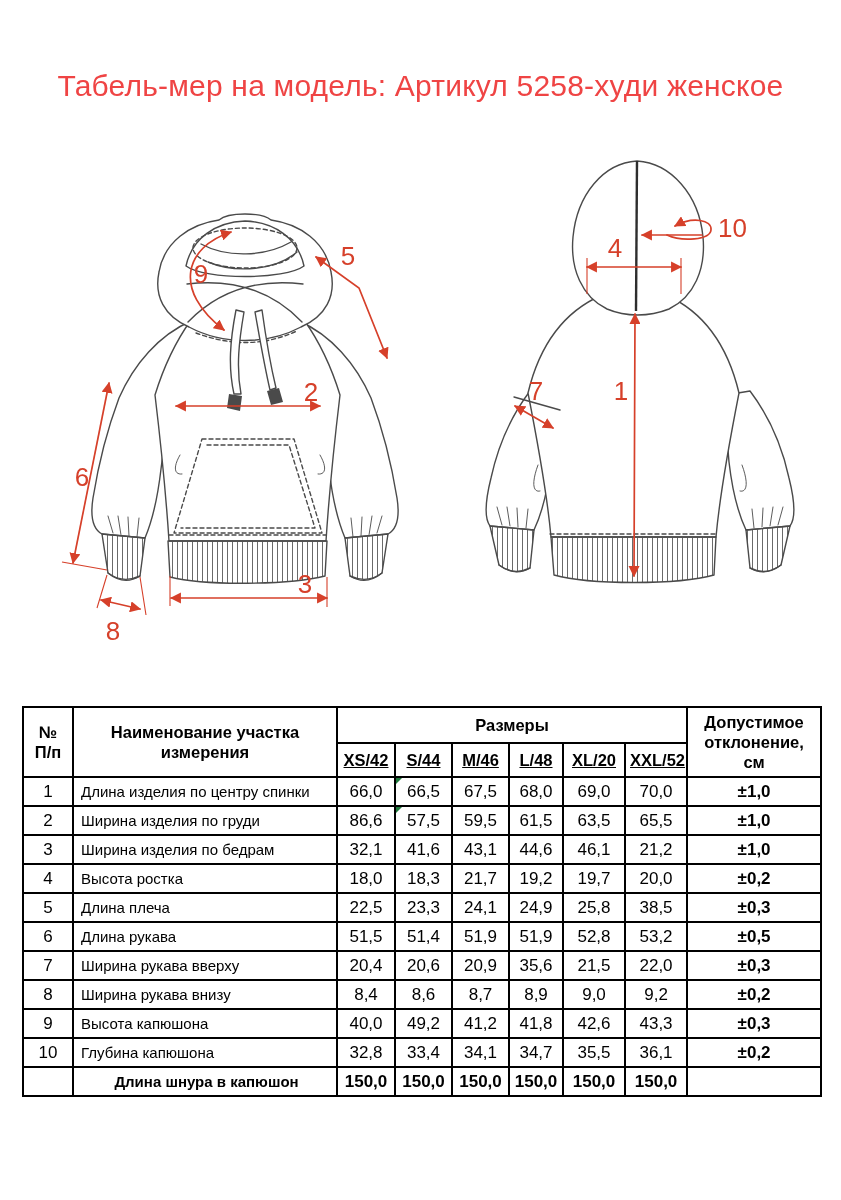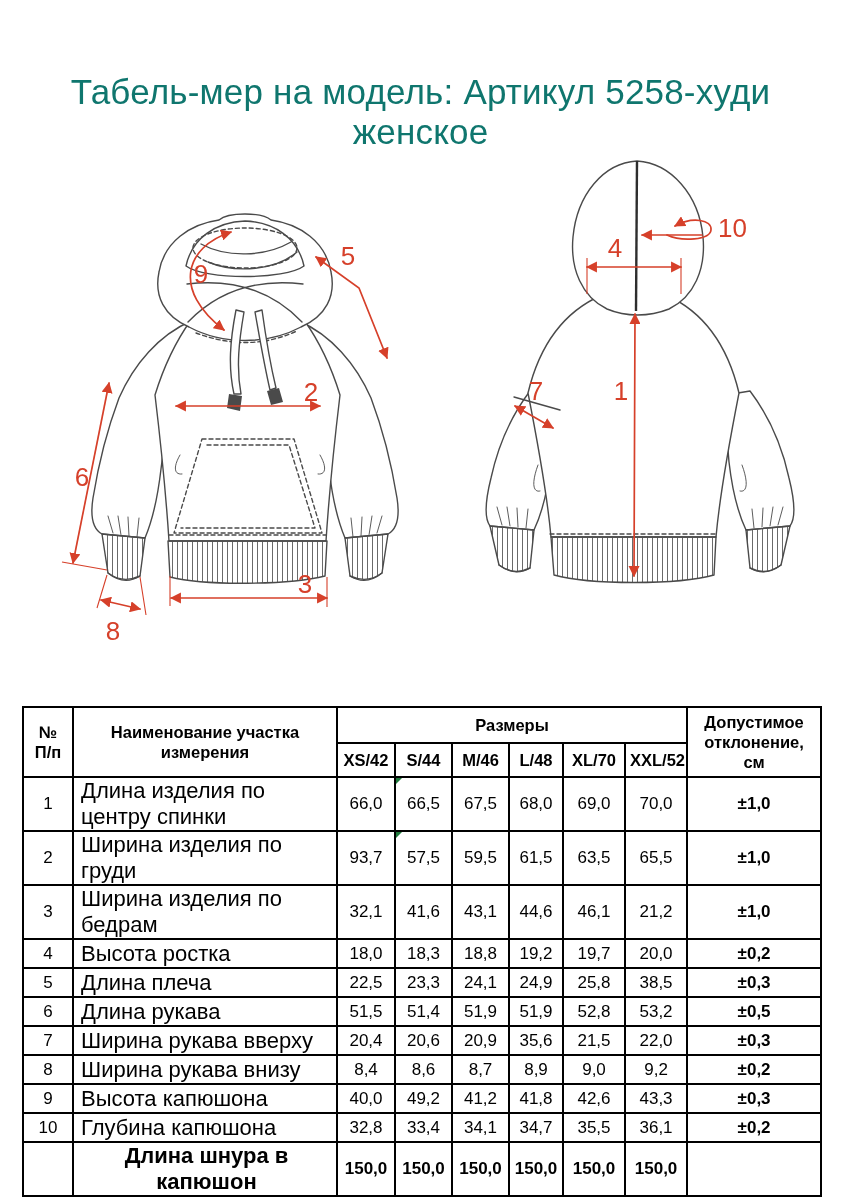--- a/index.html
+++ b/index.html
@@ -1,19 +1,19 @@
 <!DOCTYPE html>
 <html><head>
 <meta charset="utf-8">
 <style>
   html,body{margin:0;padding:0;background:#ffffff;}
   .page{position:relative;width:841px;height:1200px;background:#ffffff;overflow:hidden;
         font-family:"Liberation Sans",sans-serif;color:#000;}
   .title{position:absolute;top:49px;left:0;width:100%;text-align:center;
-         font-size:35px;font-weight:400;color:#0f766e;letter-spacing:.2px;}
+         font-size:30px;font-weight:400;color:#ef4444;letter-spacing:.2px;}
 
   
   .drawing{position:absolute;}
   .front{left:55px;top:145px;}
   .back{left:450px;top:145px;}
   .p {fill:none;stroke:#4a4a4a;stroke-width:1.4;stroke-linecap:round;stroke-linejoin:round;}
   .pf{fill:#ffffff;stroke:#4a4a4a;stroke-width:1.4;stroke-linejoin:round;}
   .ribF{fill:url(#ribF);stroke:#4a4a4a;stroke-width:1.4;stroke-linejoin:round;}
   .ribB{fill:url(#ribB);stroke:#4a4a4a;stroke-width:1.4;stroke-linejoin:round;}
   .dash{stroke-dasharray:4 3;}
@@ -22,23 +22,23 @@
   .dim{fill:none;stroke:#d6402a;stroke-width:1.7;stroke-linecap:round;}
   .dimthin{fill:none;stroke:#d6402a;stroke-width:1.1;}
   .dimtxt{fill:#d6402a;font-family:"Liberation Sans",sans-serif;font-size:26px;}
 
   
   .meas-table{position:absolute;left:22px;top:706px;width:798px;background:#fff;
               border-collapse:collapse;table-layout:fixed;}
   .meas-table th,.meas-table td{border:2px solid #000;padding:0 4px;overflow:hidden;}
   .meas-table th{font-weight:bold;font-size:16.5px;line-height:1.22;text-align:center;}
   .meas-table thead tr.h1{height:36px;}
-  .meas-table thead tr.h2 th{height:32px;}
+  .meas-table thead tr.h2 th{height:32px;text-decoration:underline;}
   .meas-table td{font-size:17px;height:27px;text-align:center;vertical-align:middle;}
-  td.row-name{text-align:left;padding-left:7px;font-size:22px;}
+  td.row-name{text-align:left;padding-left:7px;font-size:15px;}
   td.row-tolerance{font-weight:bold;}
   tr.bold-row td{font-weight:bold;text-align:center;}
   td.flag{position:relative;}
   td.flag::before{content:"";position:absolute;left:0;top:0;
                   border-top:6px solid #1f7a3c;border-right:6px solid transparent;}
 </style>
 </head>
 <body>
 
 <div class="page">
@@ -186,40 +186,40 @@
         </th>
         <th rowspan="2">Наименование участка измерения</th>
         <th colspan="6">Размеры</th>
         <th rowspan="2">Допустимое отклонение, см</th>
       </tr>
       <tr class="h2">
         <th>XS/42</th>
         <th>S/44</th>
         <th>M/46</th>
         <th>L/48</th>
-        <th>XL/70</th>
+        <th>XL/20</th>
         <th>XXL/52</th>
       </tr>
     </thead>
     <tbody>
         <tr>
           <td>1</td>
           <td class="row-name">Длина изделия по центру спинки</td>
           <td>66,0</td>
           <td class="flag">66,5</td>
           <td>67,5</td>
           <td>68,0</td>
           <td>69,0</td>
           <td>70,0</td>
           <td class="row-tolerance">±1,0</td>
         </tr>
         <tr>
           <td>2</td>
           <td class="row-name">Ширина изделия по груди</td>
-          <td>93,7</td>
+          <td>86,6</td>
           <td class="flag">57,5</td>
           <td>59,5</td>
           <td>61,5</td>
           <td>63,5</td>
           <td>65,5</td>
           <td class="row-tolerance">±1,0</td>
         </tr>
         <tr>
           <td>3</td>
           <td class="row-name">Ширина изделия по бедрам</td>
@@ -229,21 +229,21 @@
           <td>44,6</td>
           <td>46,1</td>
           <td>21,2</td>
           <td class="row-tolerance">±1,0</td>
         </tr>
         <tr>
           <td>4</td>
           <td class="row-name">Высота ростка</td>
           <td>18,0</td>
           <td>18,3</td>
-          <td>18,8</td>
+          <td>21,7</td>
           <td>19,2</td>
           <td>19,7</td>
           <td>20,0</td>
           <td class="row-tolerance">±0,2</td>
         </tr>
         <tr>
           <td>5</td>
           <td class="row-name">Длина плеча</td>
           <td>22,5</td>
           <td>23,3</td>

